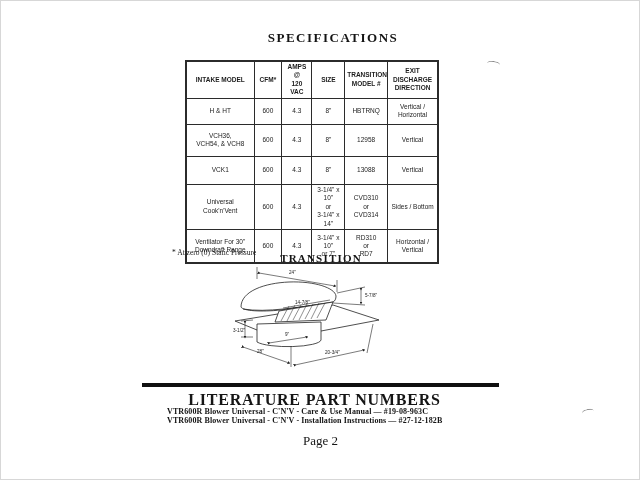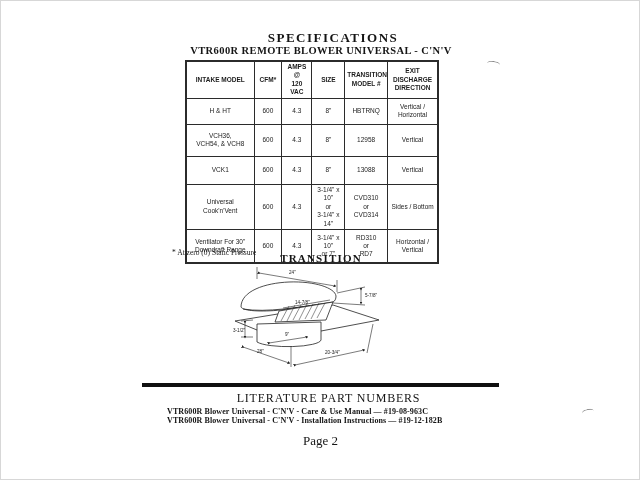--- a/index.html
+++ b/index.html
@@ -42,22 +42,22 @@
     position:absolute; top:251px; left:232px; width:176px; text-align:center;
     font-size:11px; font-weight:bold; letter-spacing:1.2px;
   }
   .diagram { position:absolute; left:232px; top:262px; }
   .diagram text { font-family:"Liberation Sans", sans-serif; font-size:4.6px; fill:#1a1a1a; }
   .thick-rule {
     position:absolute; left:141px; top:382px; width:357px; height:4px;
     background:#101010;
   }
   .lit-title {
-    position:absolute; top:390px; left:149px; width:357px; text-align:center;
-    font-size:12px; font-weight:normal; letter-spacing:0.8px;
+    position:absolute; top:390px; left:135px; width:357px; text-align:center;
+    font-size:16px; font-weight:bold; letter-spacing:0.8px;
   }
   .lit-line1, .lit-line2 {
     position:absolute; left:166px; font-size:8px; font-weight:600;
     letter-spacing:0.1px;
     text-align:right;
   }
   .lit-line1 { top:406px; }
   .lit-line2 { top:415px; }
   .page-number {
     position:absolute; top:432px; left:141px; width:357px; text-align:center;
@@ -66,21 +66,20 @@
   .artifact { position:absolute; border-top:1.2px solid #8a8a8a; border-radius:50% 50% 0 0; }
   .artifact-1 { left:486px; top:60px;  width:13px; height:5px; transform:rotate(8deg); }
   .artifact-2 { left:581px; top:408px; width:12px; height:5px; transform:rotate(-12deg); }
 </style>
 </head>
 <body>
 
 <div class="page">
 
   <div class="doc-title">SPECIFICATIONS</div>
-  <div class="doc-subtitle">VTR600R REMOTE BLOWER UNIVERSAL - C'N'V</div>
 
   <table class="spec">
     <colgroup>
       <col style="width:27%">
         <col style="width:11%">
         <col style="width:12%">
       <col style="width:13%">
         <col style="width:17%">
         <col style="width:20%">
     </colgroup>
@@ -204,19 +203,19 @@
     <text x="0" y="69">3-1/2"</text>
     <text x="52" y="73">9"</text>
     <text x="24" y="90">28"</text>
     <text x="92" y="91">20-3/4"</text>
   </svg>
 
   <div class="thick-rule"></div>
 
   <div class="lit-title">LITERATURE PART NUMBERS</div>
   <div class="lit-line1">VTR600R Blower Universal - C'N'V - Care &amp; Use Manual — #19-08-963C</div>
-  <div class="lit-line2">VTR600R Blower Universal - C'N'V - Installation Instructions — #19-12-182B</div>
+  <div class="lit-line2">VTR600R Blower Universal - C'N'V - Installation Instructions — #27-12-182B</div>
 
   <div class="page-number">Page 2</div>
 
   <div class="artifact artifact-1"></div>
   <div class="artifact artifact-2"></div>
 </div>
 
 </body></html>

